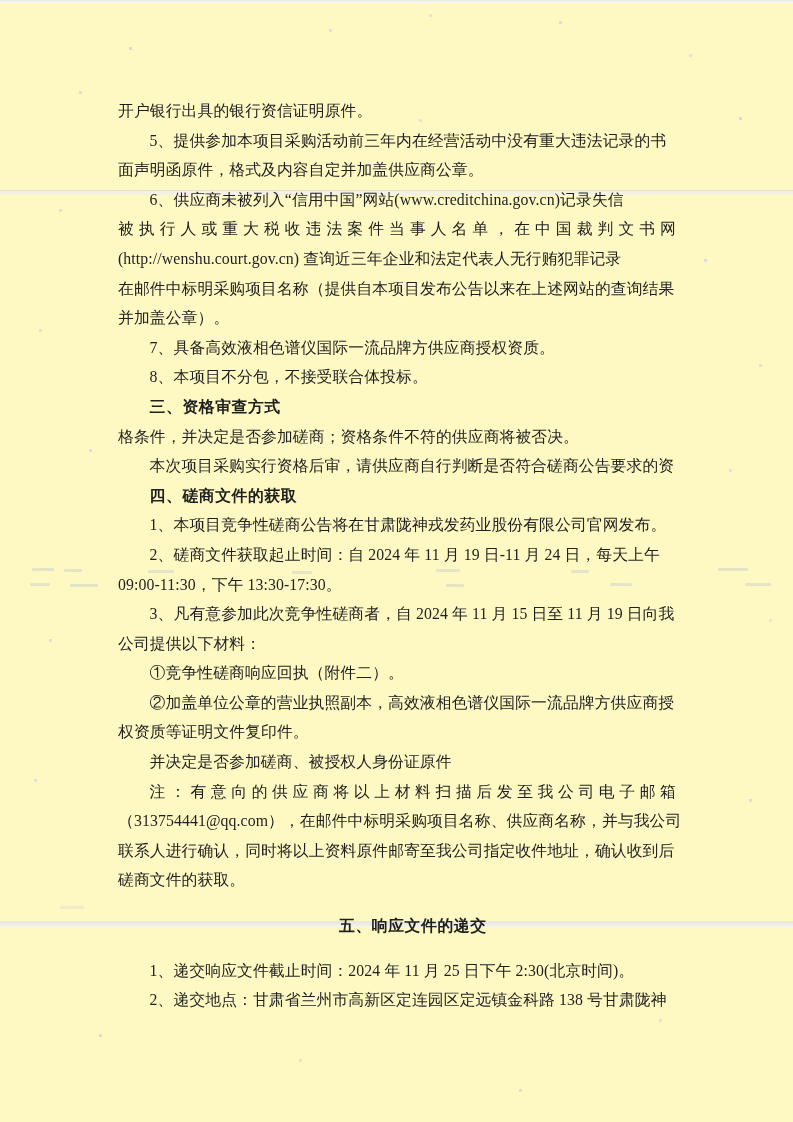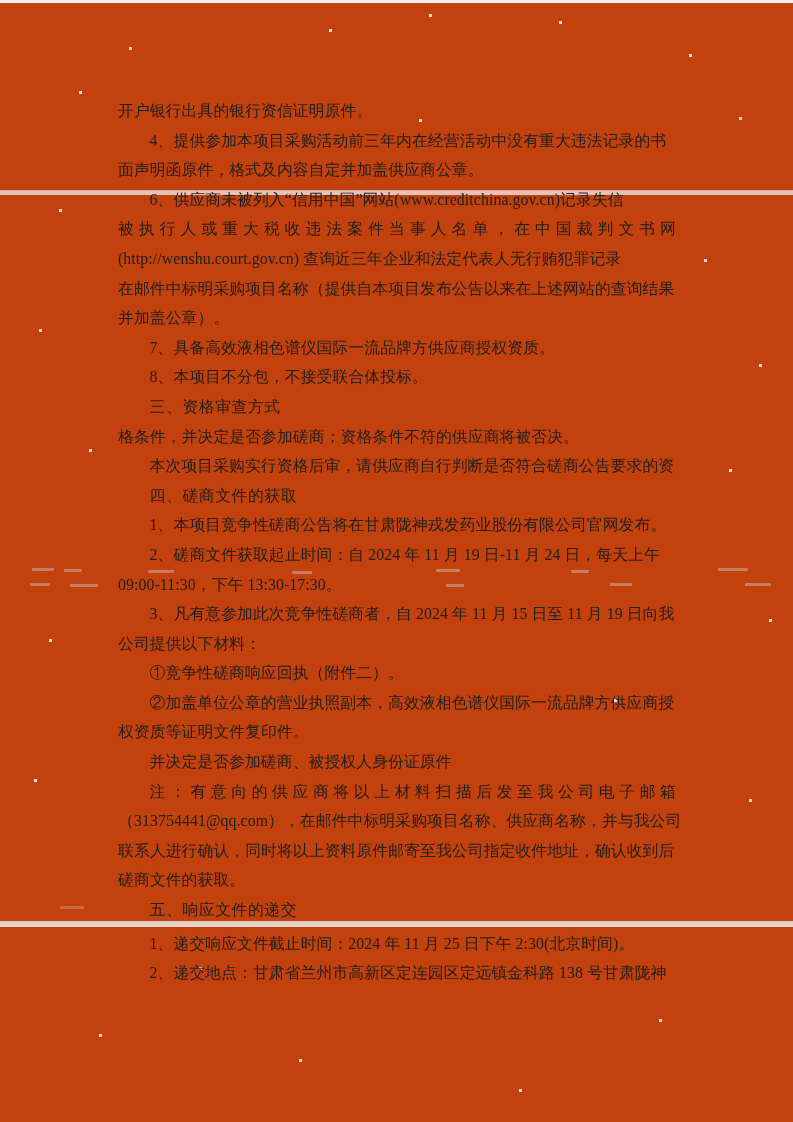--- a/index.html
+++ b/index.html
@@ -4,21 +4,21 @@
 <style>
   html,body{margin:0;padding:0;}
   body{
     width:793px;height:1122px;
     background:#f4f4f2;
     font-family:"Liberation Serif","DejaVu Serif",serif;
   }
   .page{
     position:relative;
     width:793px;height:1122px;
-    background:#c2410c;
+    background:#fef9c3;
     overflow:hidden;
     color:#1f1f1f;
   }
   
   .specks{
     position:absolute;top:0;left:0;width:1px;height:1px;
     background:transparent;pointer-events:none;
     box-shadow:
       130px 48px 0 1px #d8d8d8, 330px 30px 0 1px #e0e0e0, 560px 22px 0 1px #dcdcdc,
       690px 55px 0 1px #e2e2e2, 80px 92px 0 1px #dedede, 420px 120px 0 1px #e3e3e3,
@@ -42,21 +42,21 @@
     padding-top:96px;
     font-size:15.8px;
     letter-spacing:0.1px;
   }
   .line{
     height:29.6px;
     line-height:29.6px;
     white-space:nowrap;
   }
   .line.indent{padding-left:2em;}
-  .line.bold{font-weight:normal;letter-spacing:0.6px;}
+  .line.bold{font-weight:bold;letter-spacing:0.6px;}
   .line.justify{
     white-space:normal;
     text-align:justify;
     text-align-last:justify;
   }
 </style>
 </head>
 <body>
 
 <div class="page">
@@ -74,21 +74,21 @@
   <div class="dash" style="left:718px;top:568px;width:30px;"></div>
   <div class="dash" style="left:30px;top:583px;width:20px;"></div>
   <div class="dash" style="left:70px;top:584px;width:28px;"></div>
   <div class="dash" style="left:446px;top:584px;width:18px;"></div>
   <div class="dash" style="left:610px;top:583px;width:22px;"></div>
   <div class="dash" style="left:745px;top:583px;width:26px;"></div>
   <div class="dash" style="left:60px;top:906px;width:24px;opacity:.3;"></div>
 
   <main class="doc" id="doc">
       <div class="line">开户银行出具的银行资信证明原件。</div>
-      <div class="line indent">4、提供参加本项目采购活动前三年内在经营活动中没有重大违法记录的书</div>
+      <div class="line indent">5、提供参加本项目采购活动前三年内在经营活动中没有重大违法记录的书</div>
       <div class="line">面声明函原件，格式及内容自定并加盖供应商公章。</div>
       <div class="line indent">6、供应商未被列入“信用中国”网站(www.creditchina.gov.cn)记录失信</div>
       <div class="line justify">被执行人或重大税收违法案件当事人名单，在中国裁判文书网</div>
       <div class="line">(http://wenshu.court.gov.cn) 查询近三年企业和法定代表人无行贿犯罪记录</div>
       <div class="line">在邮件中标明采购项目名称（提供自本项目发布公告以来在上述网站的查询结果</div>
       <div class="line">并加盖公章）。</div>
       <div class="line indent">7、具备高效液相色谱仪国际一流品牌方供应商授权资质。</div>
       <div class="line indent">8、本项目不分包，不接受联合体投标。</div>
       <div class="line indent bold">三、资格审查方式</div>
       <div class="line">格条件，并决定是否参加磋商；资格条件不符的供应商将被否决。</div>
@@ -100,17 +100,17 @@
       <div class="line indent">3、凡有意参加此次竞争性磋商者，自 2024 年 11 月 15 日至 11 月 19 日向我</div>
       <div class="line">公司提供以下材料：</div>
       <div class="line indent">①竞争性磋商响应回执（附件二）。</div>
       <div class="line indent">②加盖单位公章的营业执照副本，高效液相色谱仪国际一流品牌方供应商授</div>
       <div class="line">权资质等证明文件复印件。</div>
       <div class="line indent">并决定是否参加磋商、被授权人身份证原件</div>
       <div class="line indent justify">注：有意向的供应商将以上材料扫描后发至我公司电子邮箱</div>
       <div class="line">（313754441@qq.com），在邮件中标明采购项目名称、供应商名称，并与我公司</div>
       <div class="line">联系人进行确认，同时将以上资料原件邮寄至我公司指定收件地址，确认收到后</div>
       <div class="line">磋商文件的获取。</div>
-      <div class="line indent bold" style="margin-top: 0;">五、响应文件的递交</div>
-      <div class="line indent" style="margin-top: 4px;">1、递交响应文件截止时间：2024 年 11 月 25 日下午 2:30(北京时间)。</div>
+      <div class="line indent bold" style="margin-top: 16px; text-align: center;">五、响应文件的递交</div>
+      <div class="line indent" style="margin-top: 15px;">1、递交响应文件截止时间：2024 年 11 月 25 日下午 2:30(北京时间)。</div>
       <div class="line indent" style="margin-top: 0;">2、递交地点：甘肃省兰州市高新区定连园区定远镇金科路 138 号甘肃陇神</div>
     </main>
 </div>
 
 </body></html>

